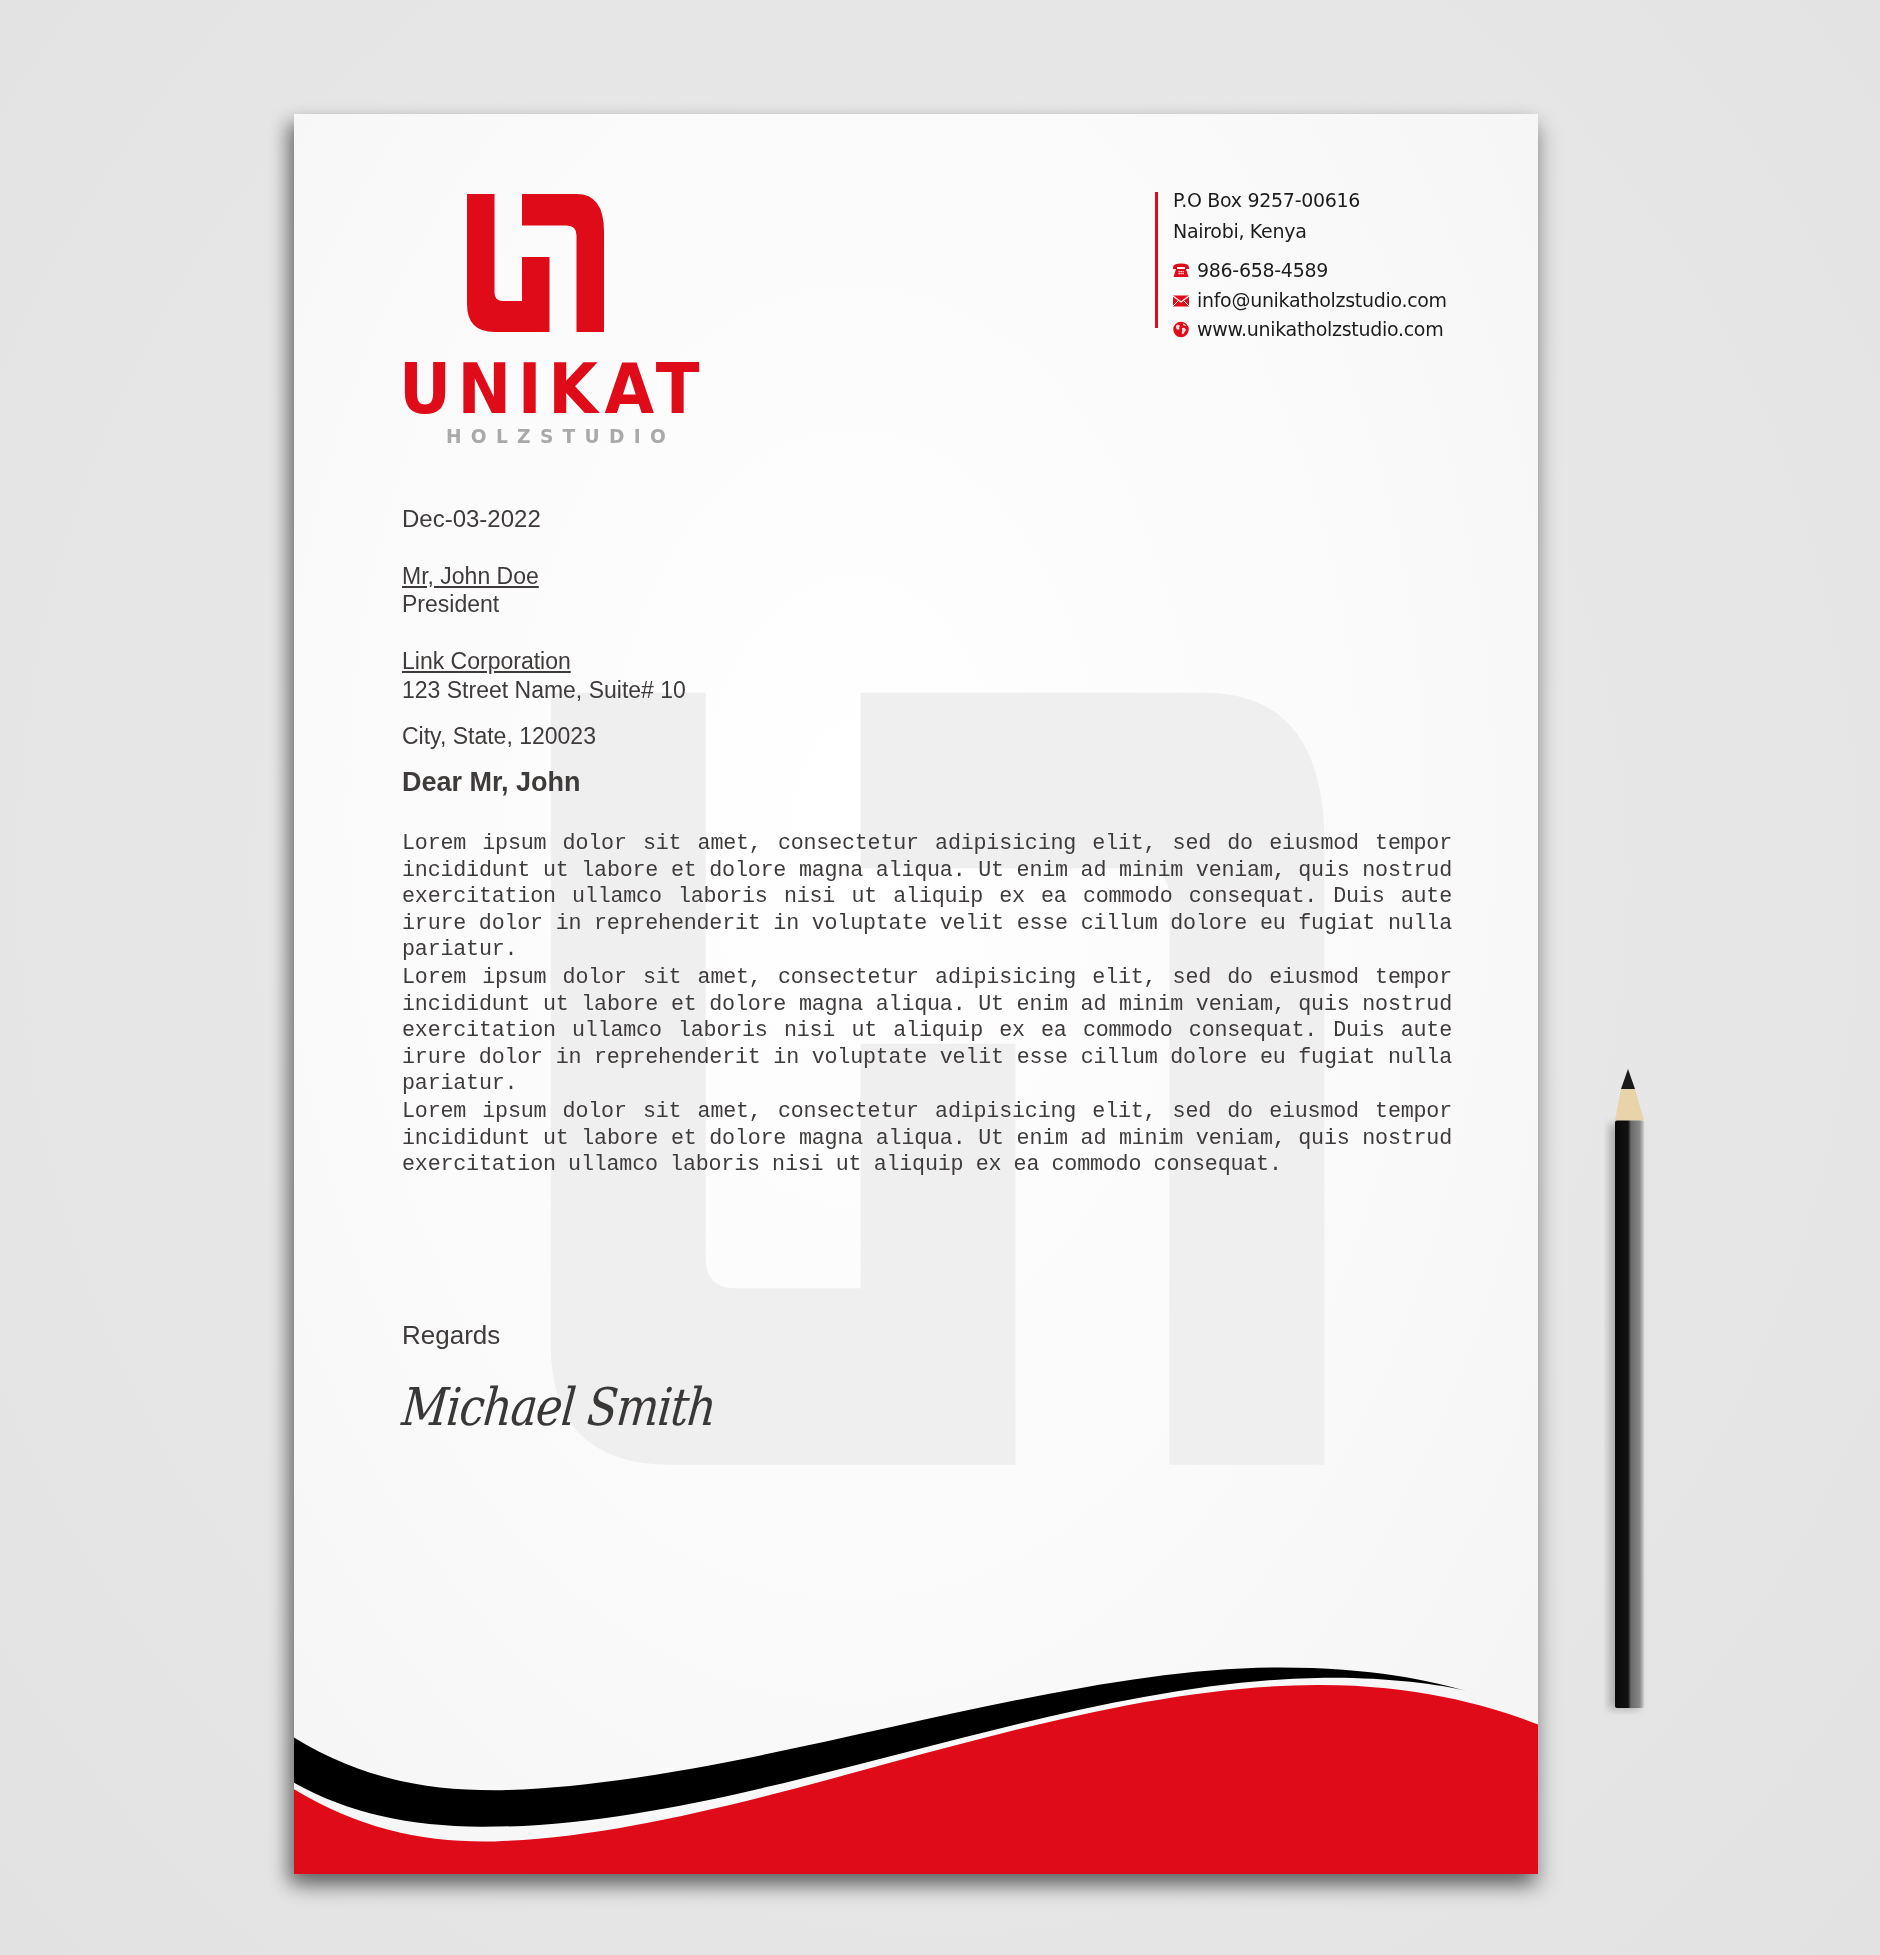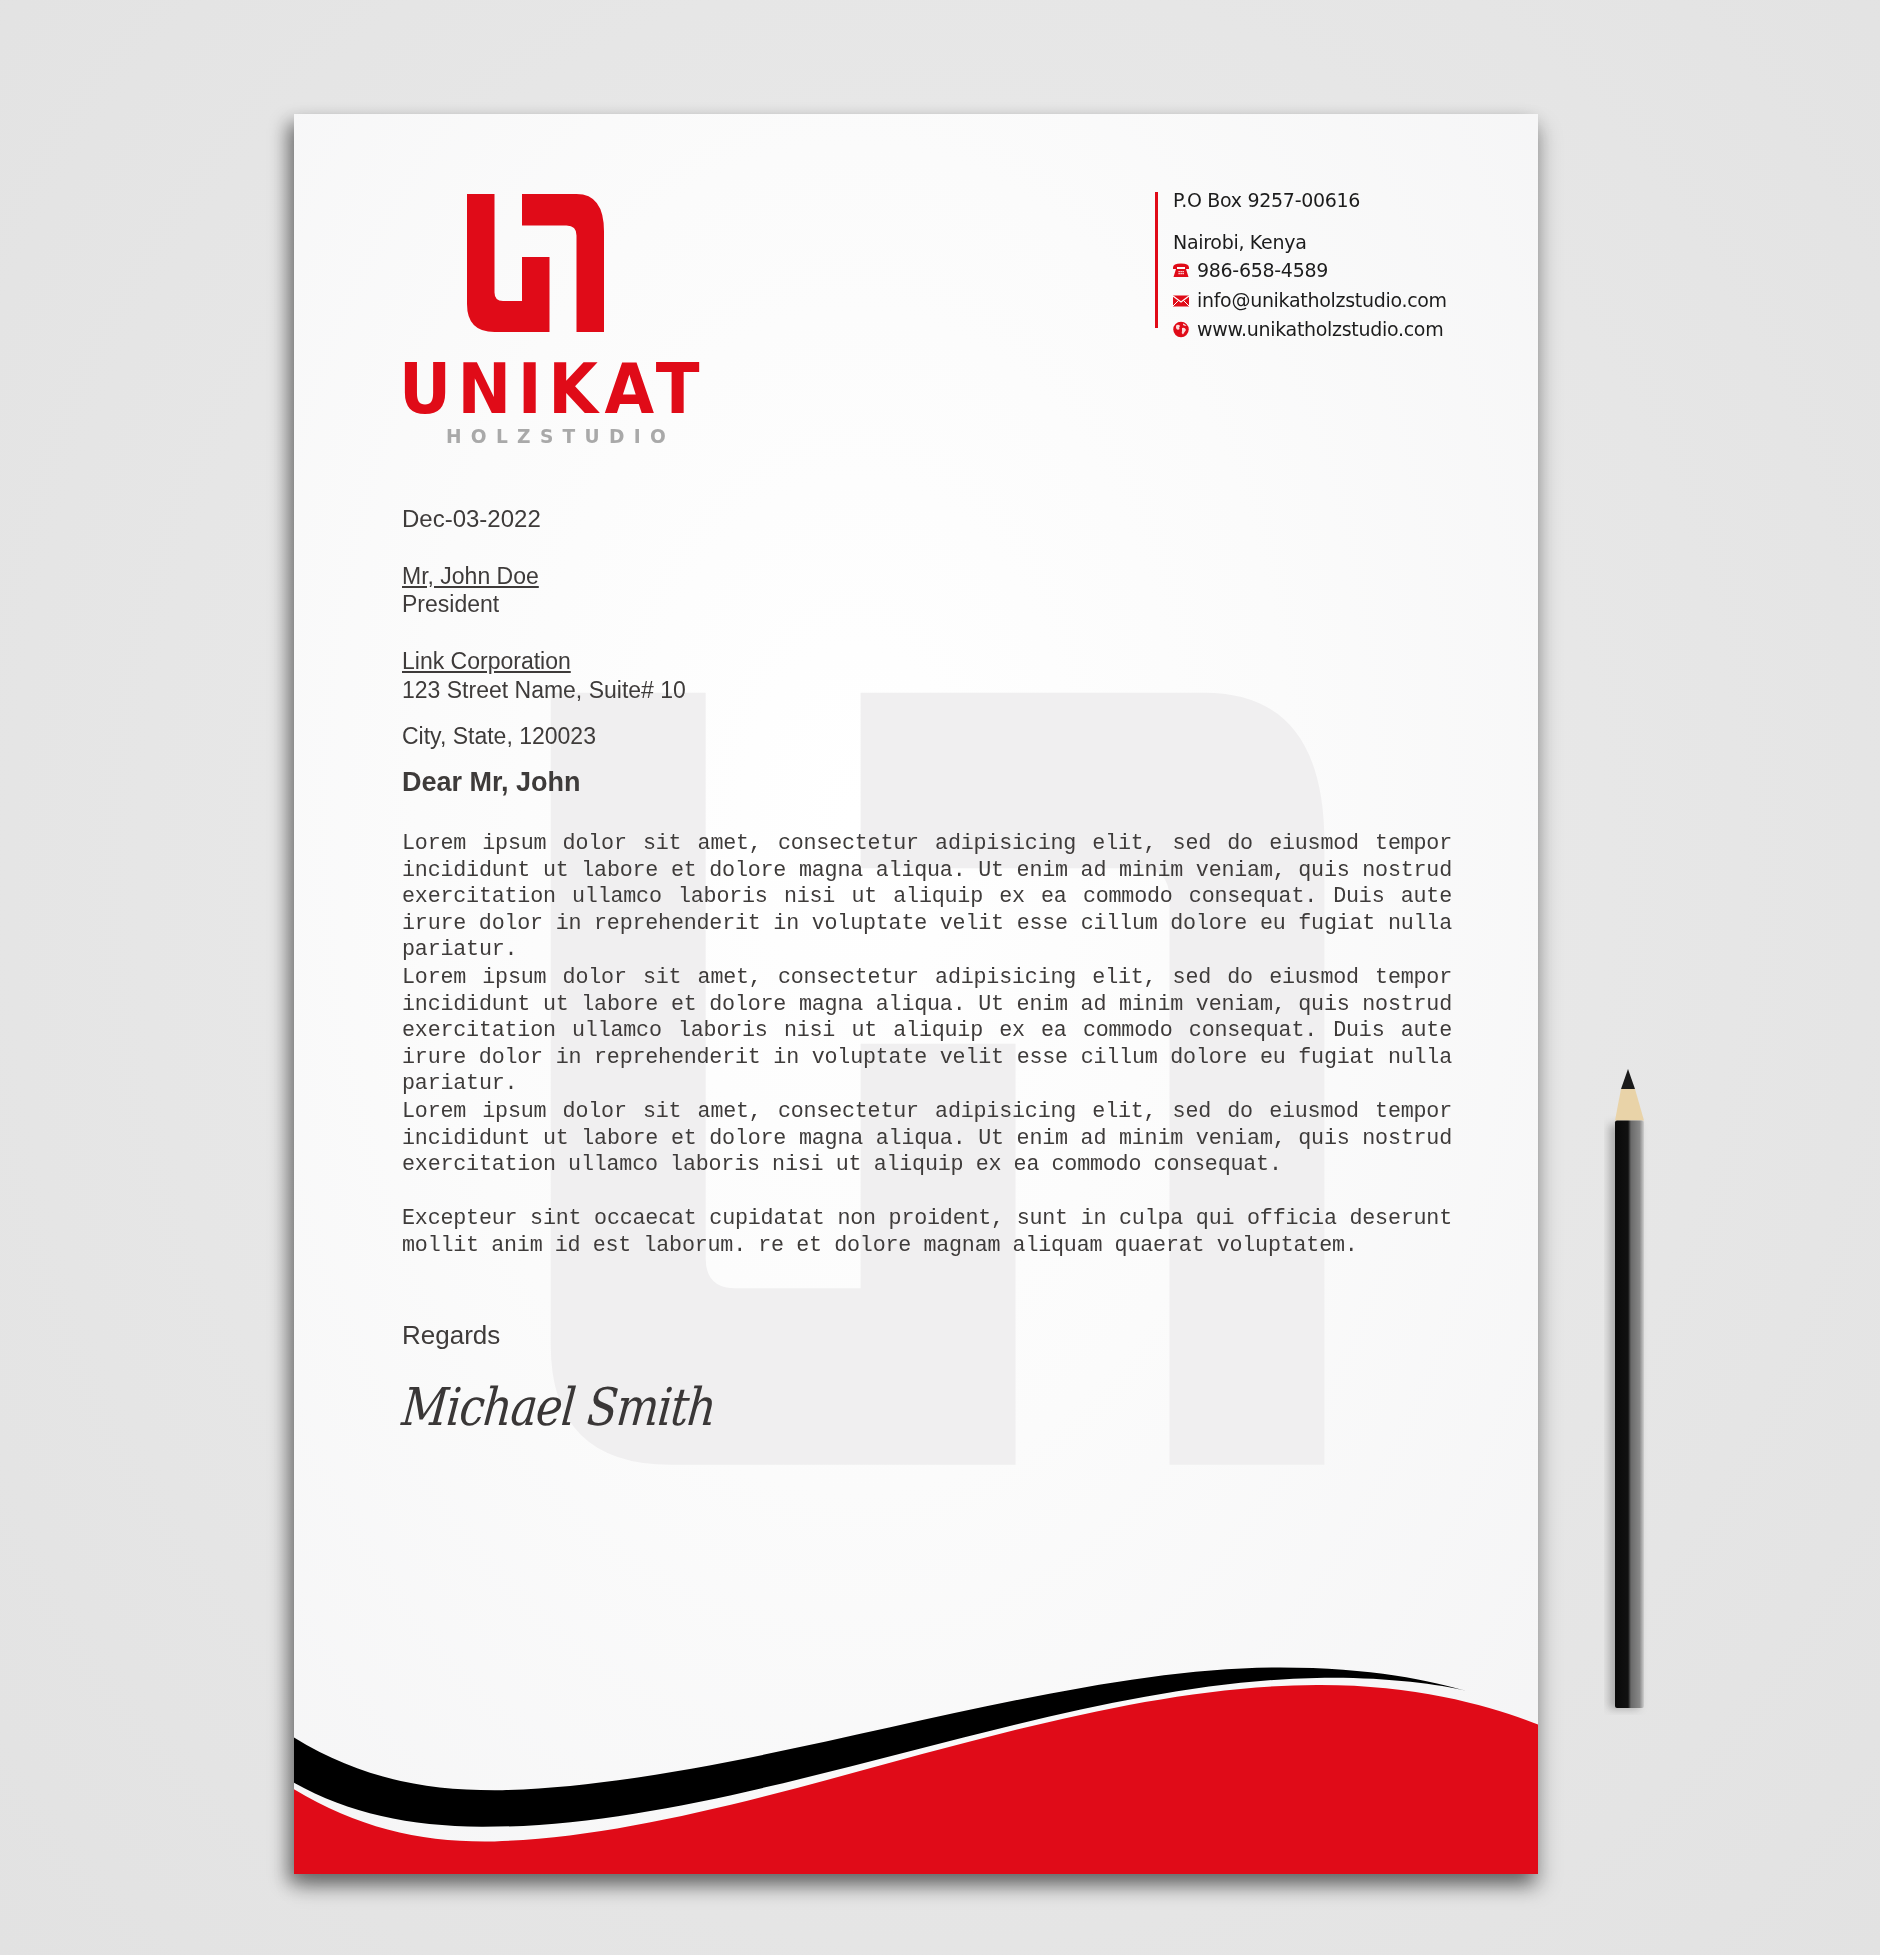--- a/index.html
+++ b/index.html
@@ -74,21 +74,21 @@
       <path d="M110 0 L219 0 Q274 0 274 75 L274 276 L219 276 L219 83 Q219 63 199 63 L110 63 Z"></path>
     </g>
   </svg>
 
   <div class="logo-word" style="color:#e00b18;">UNIKAT</div>
   <div class="logo-sub" style="color:#a9a9a9;">HOLZSTUDIO</div>
 
   <div class="contact-rule" style="background:#e00b18;"></div>
   <div class="contact">
     <div class="line" style="top:0px;">P.O Box 9257-00616</div>
-    <div class="line" style="top:42px;">Nairobi, Kenya</div>
+    <div class="line" style="top:31px;">Nairobi, Kenya</div>
 
     <div class="line iconrow" style="top:70px;">
       <svg class="ico" viewBox="0 0 36 34">
         <g fill="#e00b18">
           <path d="M2 11 Q2 3 18 3 Q34 3 34 11 L34 14 L26 14 L26 10 L10 10 L10 14 L2 14 Z"></path>
           <path d="M8 14 L28 14 L33 30 L3 30 Z"></path>
         </g>
         <g fill="#ffffff">
           <rect x="13" y="18" width="2.5" height="2.5"></rect>
             <rect x="17" y="18" width="2.5" height="2.5"></rect>
@@ -127,21 +127,20 @@
     <div class="ln addr" style="top:476px;">President</div>
     <div class="ln addr" style="top:533px;text-decoration:underline;">Link Corporation</div>
     <div class="ln addr" style="top:562px;">123 Street Name, Suite# 10</div>
     <div class="ln addr" style="top:608px;">City, State, 120023</div>
     <div class="ln greet" style="top:653px;">Dear Mr, John</div>
   </div>
 
   <div class="para" style="top:717px;">Lorem ipsum dolor sit amet, consectetur adipisicing elit, sed do eiusmod tempor incididunt ut labore et dolore magna aliqua. Ut enim ad minim veniam, quis nostrud exercitation ullamco laboris nisi ut aliquip ex ea commodo consequat. Duis aute irure dolor in reprehenderit in voluptate velit esse cillum dolore eu fugiat nulla pariatur.</div>
   <div class="para" style="top:851px;">Lorem ipsum dolor sit amet, consectetur adipisicing elit, sed do eiusmod tempor incididunt ut labore et dolore magna aliqua. Ut enim ad minim veniam, quis nostrud exercitation ullamco laboris nisi ut aliquip ex ea commodo consequat. Duis aute irure dolor in reprehenderit in voluptate velit esse cillum dolore eu fugiat nulla pariatur.</div>
   <div class="para" style="top:985px;">Lorem ipsum dolor sit amet, consectetur adipisicing elit, sed do eiusmod tempor incididunt ut labore et dolore magna aliqua. Ut enim ad minim veniam, quis nostrud exercitation ullamco laboris nisi ut aliquip ex ea commodo consequat.</div>
-  <div class="para" style="top:1092px;">Excepteur sint occaecat cupidatat non proident, sunt in culpa qui officia deserunt mollit anim id est laborum. re et dolore magnam aliquam quaerat voluptatem.</div>
 
   <div class="letter" style="top:0;">
     <div class="ln regards" style="top:1206px;">Regards</div>
   </div>
   <div class="signature">Michael Smith</div>
 
   <svg class="waves" viewBox="0 0 2481 3510" xmlns="http://www.w3.org/2000/svg">
 
     <path fill="#e00b18" d="M0 3341 C 130 3420, 260 3448, 400 3445
          C 900 3430, 1500 3135, 2040 3133

